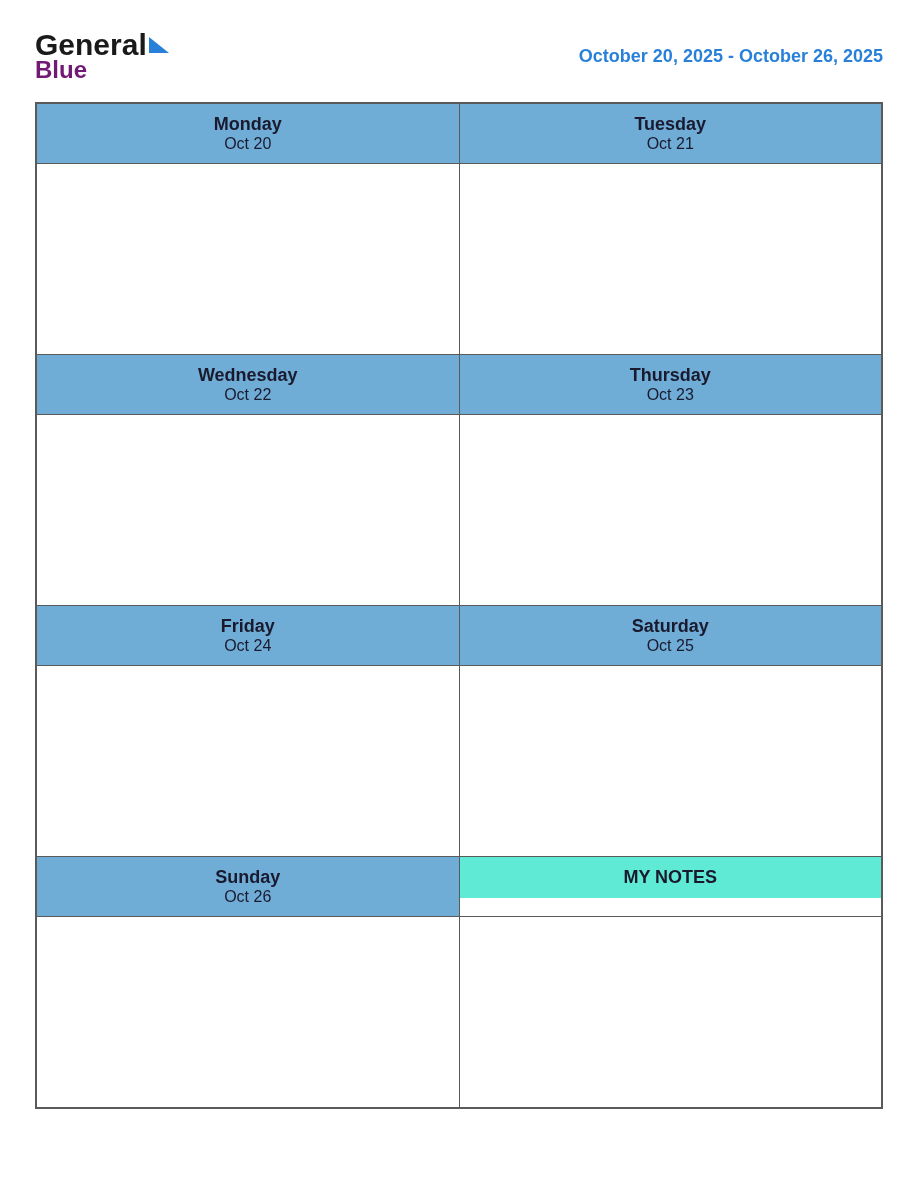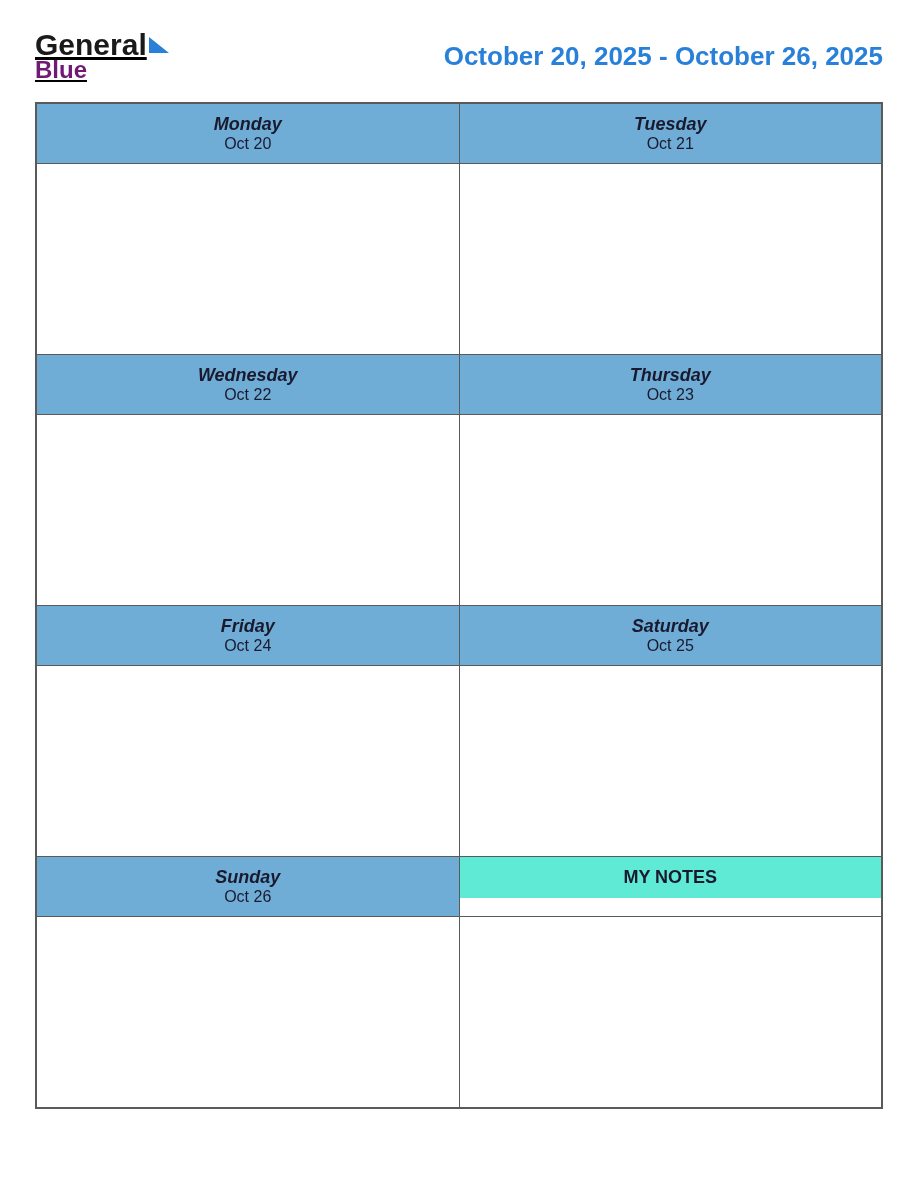--- a/index.html
+++ b/index.html
@@ -19,35 +19,34 @@
     .header {
       display: flex;
       justify-content: space-between;
       align-items: center;
       margin-bottom: 20px;
     }
 
     .logo-container {
       display: flex;
       align-items: flex-start;
-      text-decoration: underline;
     }
 
     .title-block {
       text-align: right;
     }
 
     .title-main {
       font-size: 26px;
       font-weight: bold;
       color: #2980d9;
     }
 
     .title-sub {
-      font-size: 26px;
+      font-size: 18px;
       font-weight: bold;
       color: #2980d9;
     }
 
     .calendar-table {
       width: 100%;
       border-collapse: collapse;
       border: 2px solid #5a5a5a;
     }
 
@@ -60,21 +59,20 @@
     .day-header {
       background-color: #6facd6;
       text-align: center;
       padding: 10px 5px;
     }
 
     .day-name {
       font-weight: bold;
       font-size: 18px;
       color: #1a1a2e;
-      font-style: italic;
     }
 
     .day-date {
       font-size: 16px;
       color: #1a1a2e;
     }
 
     .day-content {
       height: 190px;
       padding: 8px;

